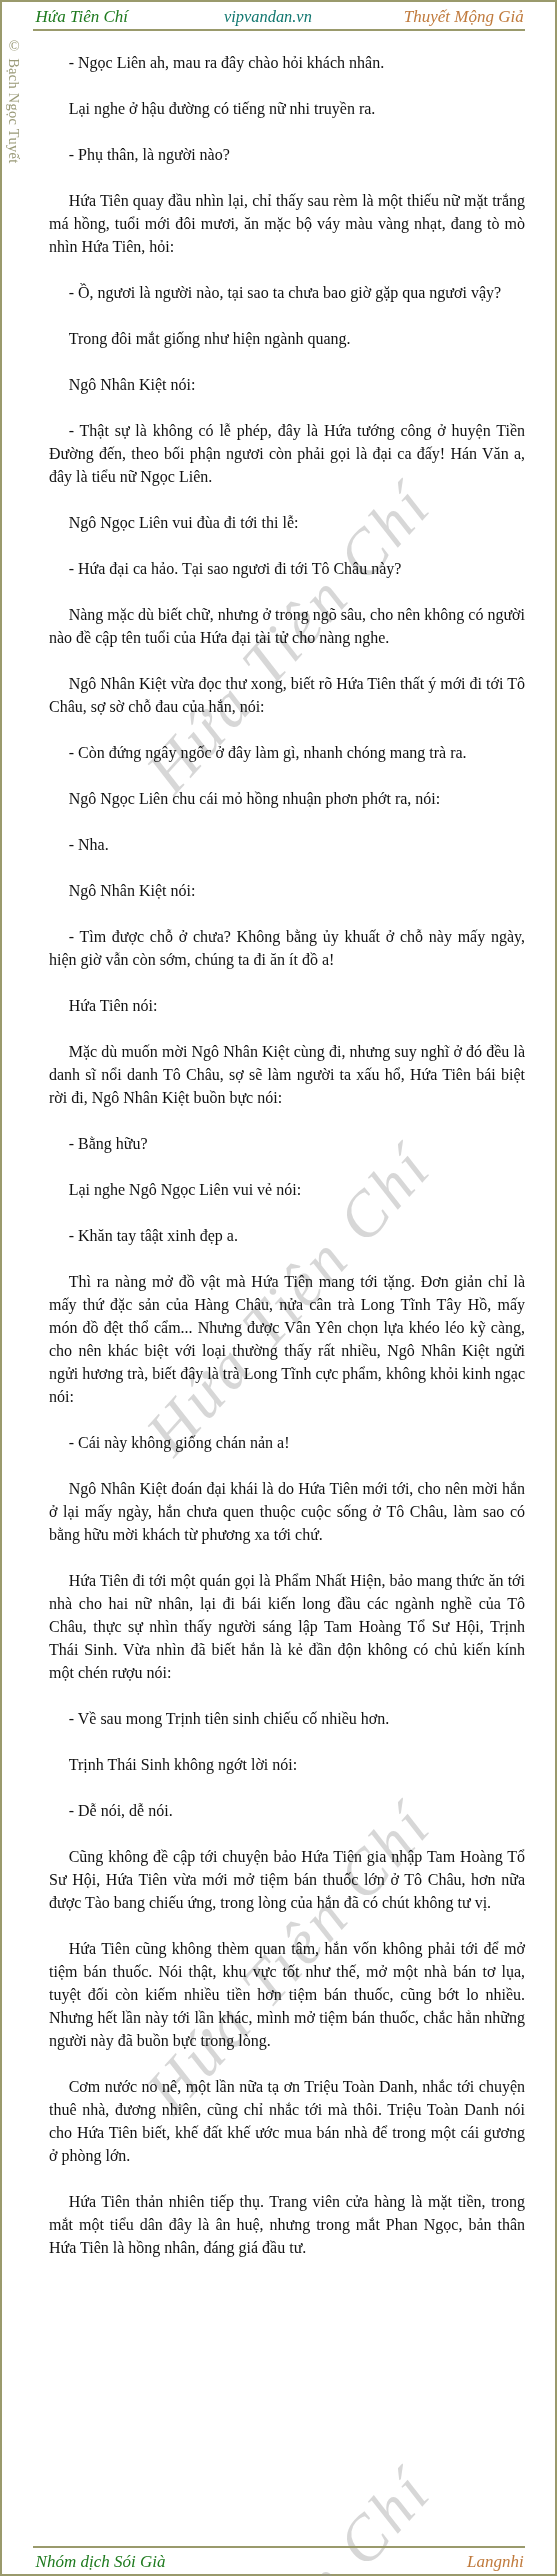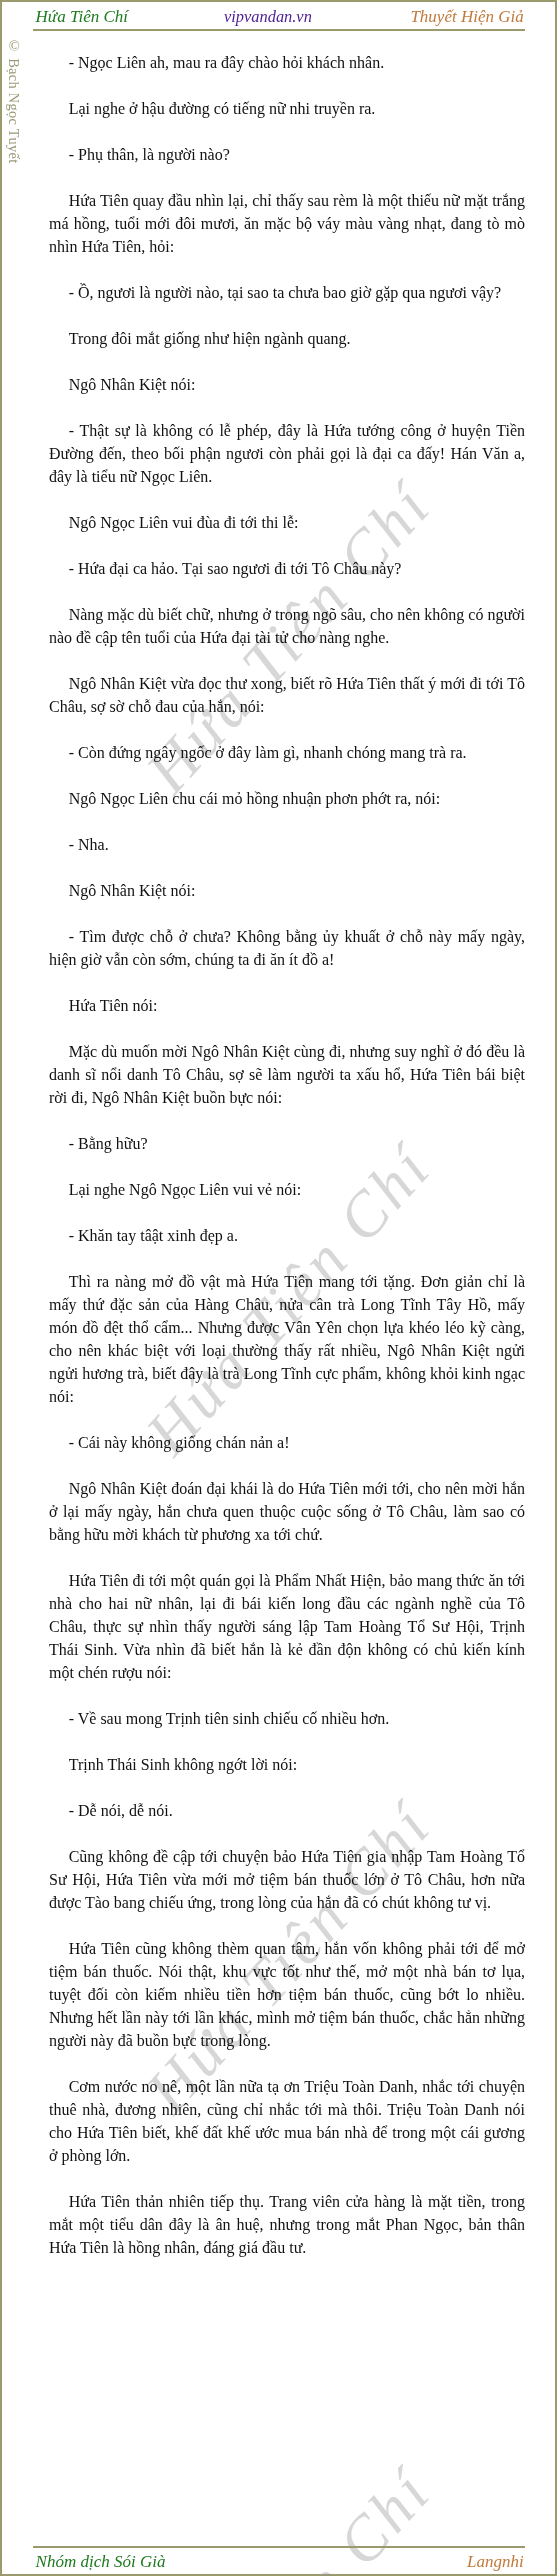--- a/index.html
+++ b/index.html
@@ -9,21 +9,21 @@
     border: 2px solid #9a9a6c; background: #ffffff;
   }
   .header, .footer {
     position: absolute; left: 33px; width: 492px;
     font-family: "Liberation Serif", "DejaVu Serif", serif; font-style: italic;
   }
   .header { top: 3.9px; height: 25px; border-bottom: 2px solid #9a9a6c; }
   .footer { top: 2546px; height: 26px; border-top: 2px solid #9a9a6c; }
   .header span, .footer span { position: absolute; font-size: 17px; line-height: 22px; }
   .h-left { left: 2.6px; top: 2.6px; color: #1e7a1e; }
-  .h-mid { left: 191px; top: 2.6px; color: #4c1d95; font-size: 16.4px !important; text-align: center; }
+  .h-mid { left: 191px; top: 2.6px; color: #0f766e; font-size: 16.4px !important; text-align: center; }
   .h-right { right: 1.3px; top: 2.6px; color: #c07a3c; }
   .f-left { left: 2.6px; top: 2.6px; color: #1e7a1e; font-family: Liberation Serif, serif; }
   .f-right { right: 1.3px; top: 2.6px; color: #c07a3c; }
 
   .copyright {
     position: absolute; left: 5.2px; top: 38px;
     writing-mode: vertical-rl;
     font-family: "Liberation Serif", "DejaVu Serif", serif;
     font-size: 14.4px; color: #9a9a78; letter-spacing: 0.3px;
   }
@@ -49,21 +49,21 @@
   .wm4 { left: 98px; top: 2596px; }
 </style>
 </head>
 <body>
 
 <div class="frame"></div>
 
 <div class="header">
   <span class="h-left">Hứa Tiên Chí</span>
   <span class="h-mid">vipvandan.vn</span>
-  <span class="h-right">Thuyết Hiện Giả</span>
+  <span class="h-right">Thuyết Mộng Giả</span>
 </div>
 
 <div class="copyright">© Bạch Ngọc Tuyết</div>
 
 <div class="watermark wm1">Hứa Tiên Chí</div>
 <div class="watermark wm2">Hứa Tiên Chí</div>
 <div class="watermark wm3">Hứa Tiên Chí</div>
 <div class="watermark wm4">Hứa Tiên Chí</div>
 
 <div class="content">

